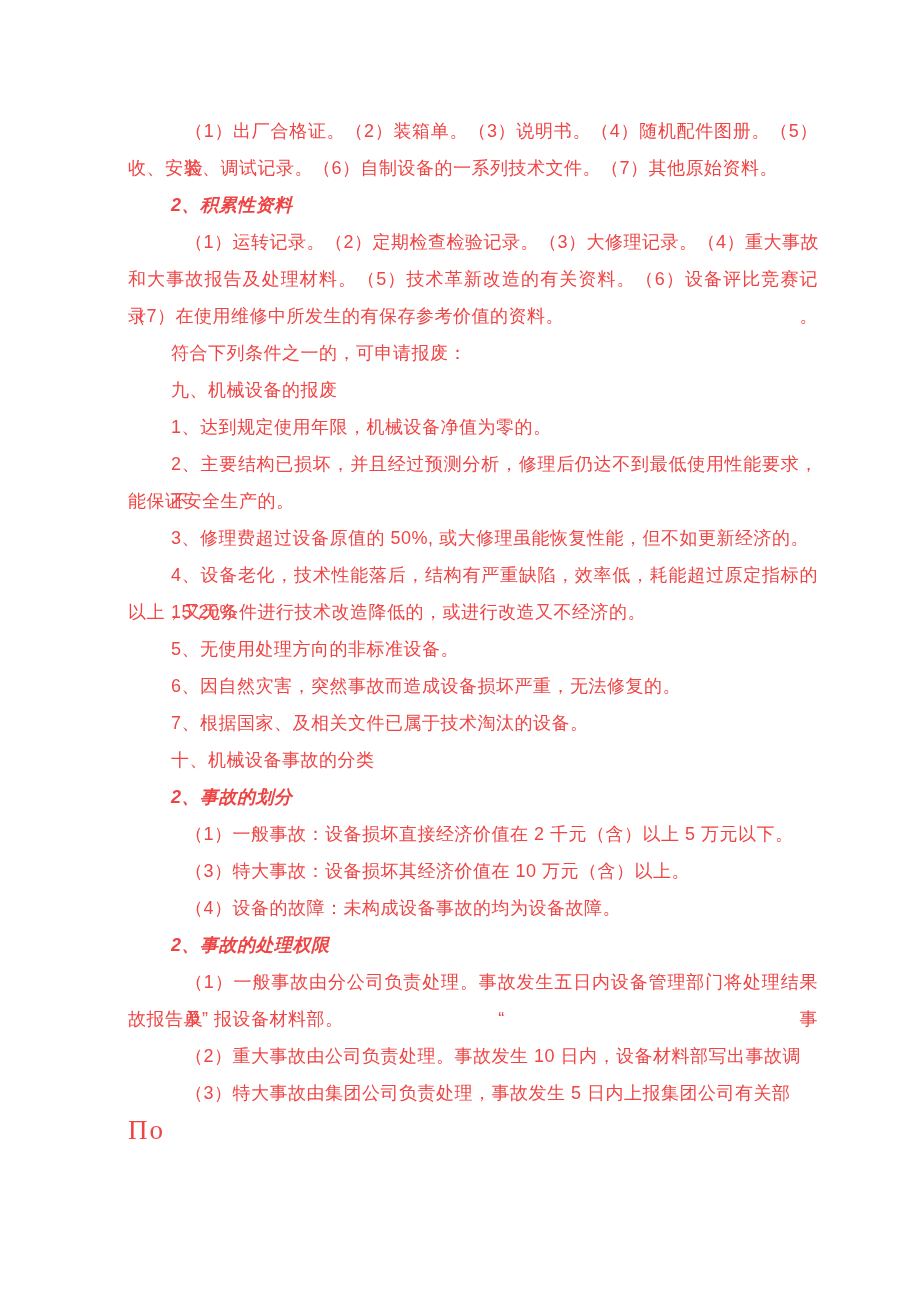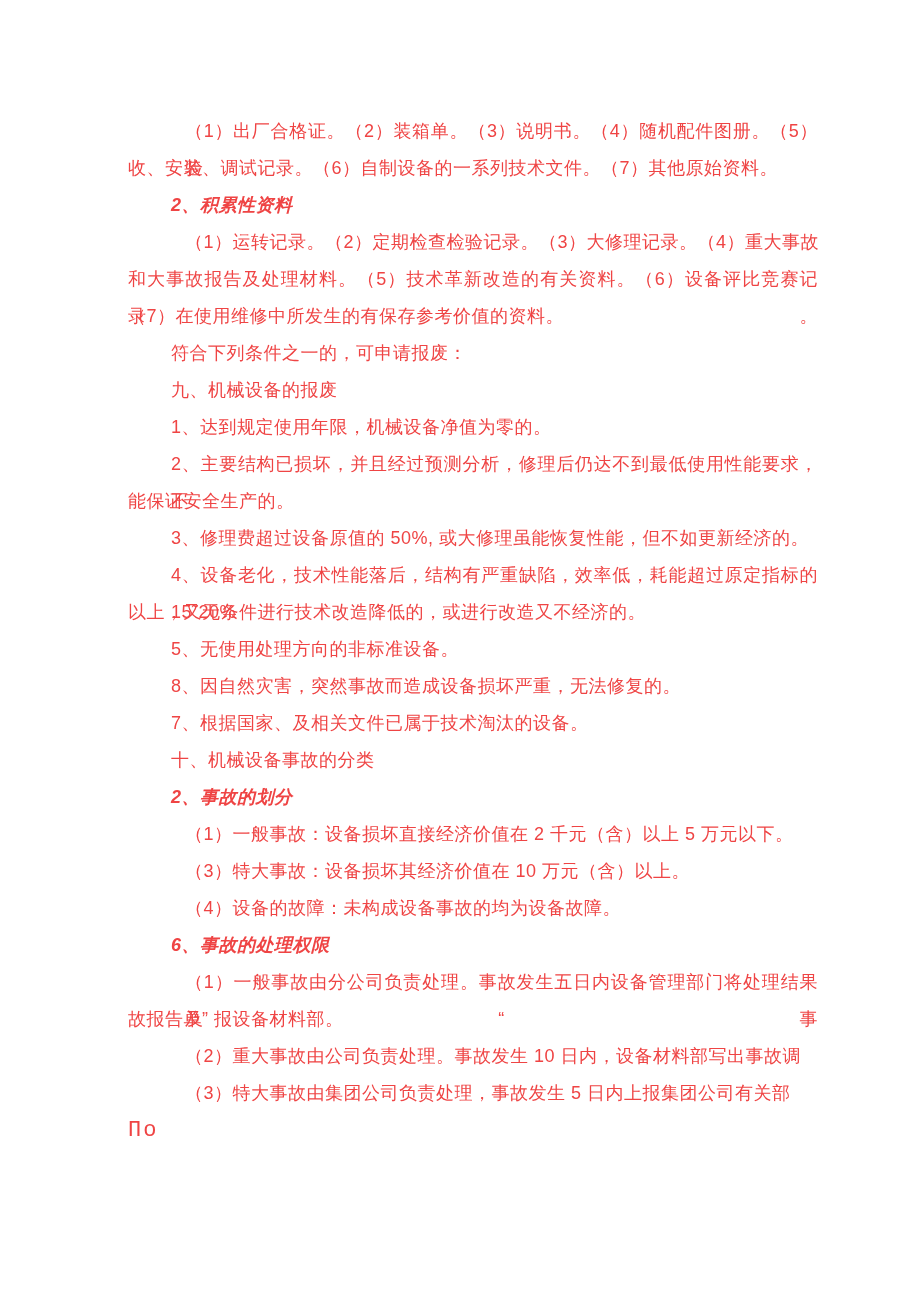--- a/index.html
+++ b/index.html
@@ -37,22 +37,22 @@
   .indent-list { padding-left: 43px; }
   .indent-para { padding-left: 57px; }
   .bold { font-weight: 700; font-style: italic; }
   .stretch {
     white-space: normal;
     width: 690px;
     text-align: justify;
     text-align-last: justify;
   }
   .serif {
-    font-family: Liberation Mono, monospace;
-    font-size: 22px;
+    font-family: Liberation Serif, serif;
+    font-size: 27px;
     letter-spacing: 2px;
   }
 </style>
 </head>
 <body>
 
 <div class="page">
   <div class="doc-body" id="doc-body">
       <div class="line indent-para stretch">（1）出厂合格证。（2）装箱单。（3）说明书。（4）随机配件图册。（5）验</div>
       <div class="line">收、安装、调试记录。（6）自制设备的一系列技术文件。（7）其他原始资料。</div>
@@ -62,27 +62,27 @@
       <div class="line">（7）在使用维修中所发生的有保存参考价值的资料。</div>
       <div class="line indent-list">符合下列条件之一的，可申请报废：</div>
       <div class="line indent-list">九、机械设备的报废</div>
       <div class="line indent-list">1、达到规定使用年限，机械设备净值为零的。</div>
       <div class="line indent-list stretch">2、主要结构已损坏，并且经过预测分析，修理后仍达不到最低使用性能要求，不</div>
       <div class="line">能保证安全生产的。</div>
       <div class="line indent-list">3、修理费超过设备原值的 50%, 或大修理虽能恢复性能，但不如更新经济的。</div>
       <div class="line indent-list stretch">4、设备老化，技术性能落后，结构有严重缺陷，效率低，耗能超过原定指标的 15˜20%</div>
       <div class="line">以上，又无条件进行技术改造降低的，或进行改造又不经济的。</div>
       <div class="line indent-list">5、无使用处理方向的非标准设备。</div>
-      <div class="line indent-list">8、因自然灾害，突然事故而造成设备损坏严重，无法修复的。</div>
+      <div class="line indent-list">6、因自然灾害，突然事故而造成设备损坏严重，无法修复的。</div>
       <div class="line indent-list">7、根据国家、及相关文件已属于技术淘汰的设备。</div>
       <div class="line indent-list">十、机械设备事故的分类</div>
       <div class="line indent-list bold">2、事故的划分</div>
       <div class="line indent-para">（1）一般事故：设备损坏直接经济价值在 2 千元（含）以上 5 万元以下。</div>
       <div class="line indent-para">（3）特大事故：设备损坏其经济价值在 10 万元（含）以上。</div>
       <div class="line indent-para">（4）设备的故障：未构成设备事故的均为设备故障。</div>
-      <div class="line indent-list bold">6、事故的处理权限</div>
+      <div class="line indent-list bold">2、事故的处理权限</div>
       <div class="line indent-para stretch">（1）一般事故由分公司负责处理。事故发生五日内设备管理部门将处理结果及“事</div>
       <div class="line">故报告单” 报设备材料部。</div>
       <div class="line indent-para">（2）重大事故由公司负责处理。事故发生 10 日内，设备材料部写出事故调</div>
       <div class="line indent-para">（3）特大事故由集团公司负责处理，事故发生 5 日内上报集团公司有关部</div>
       <div class="line serif">Πo</div>
     </div>
 </div>
 
 </body></html>

